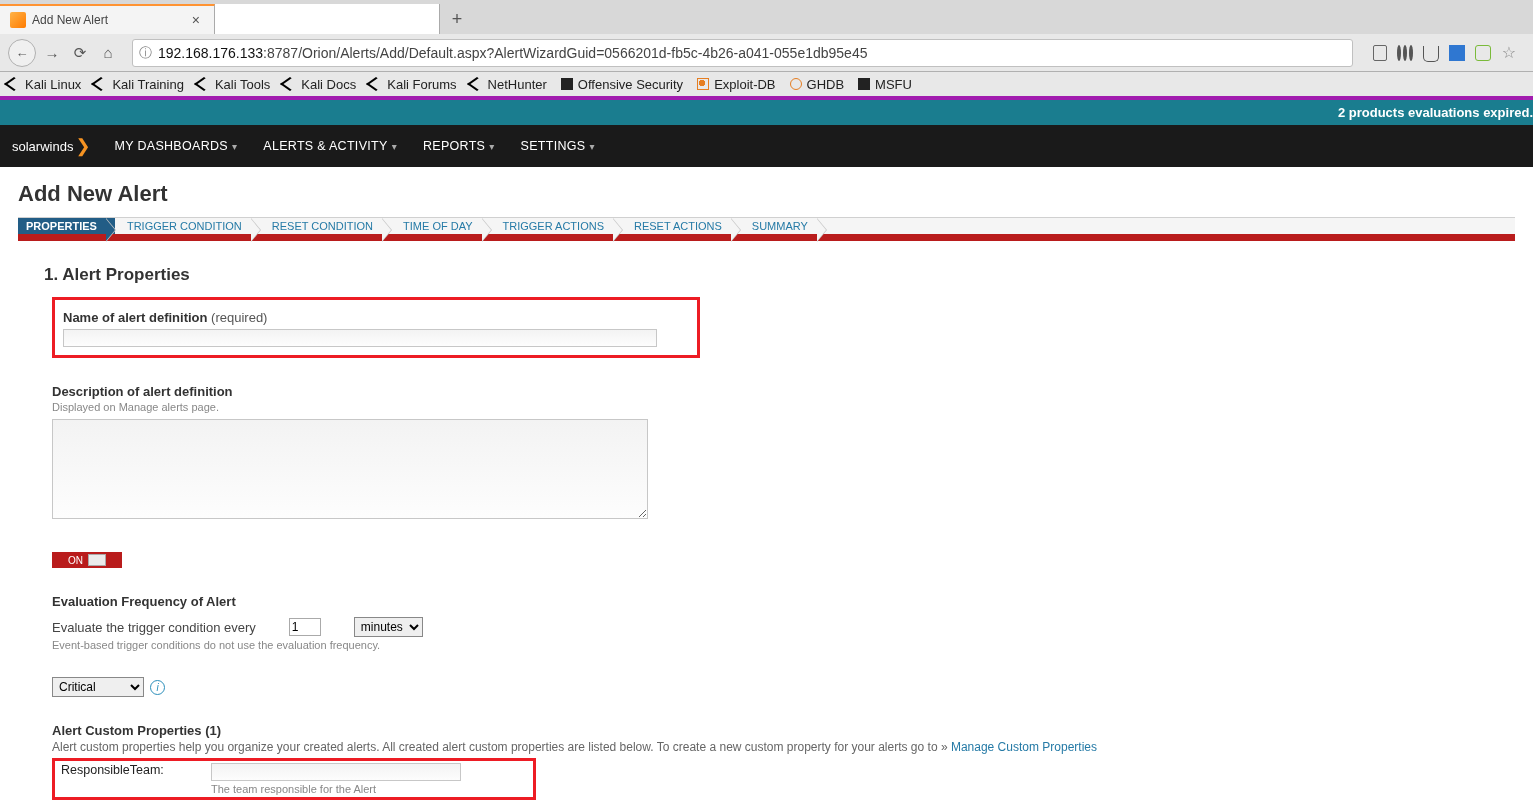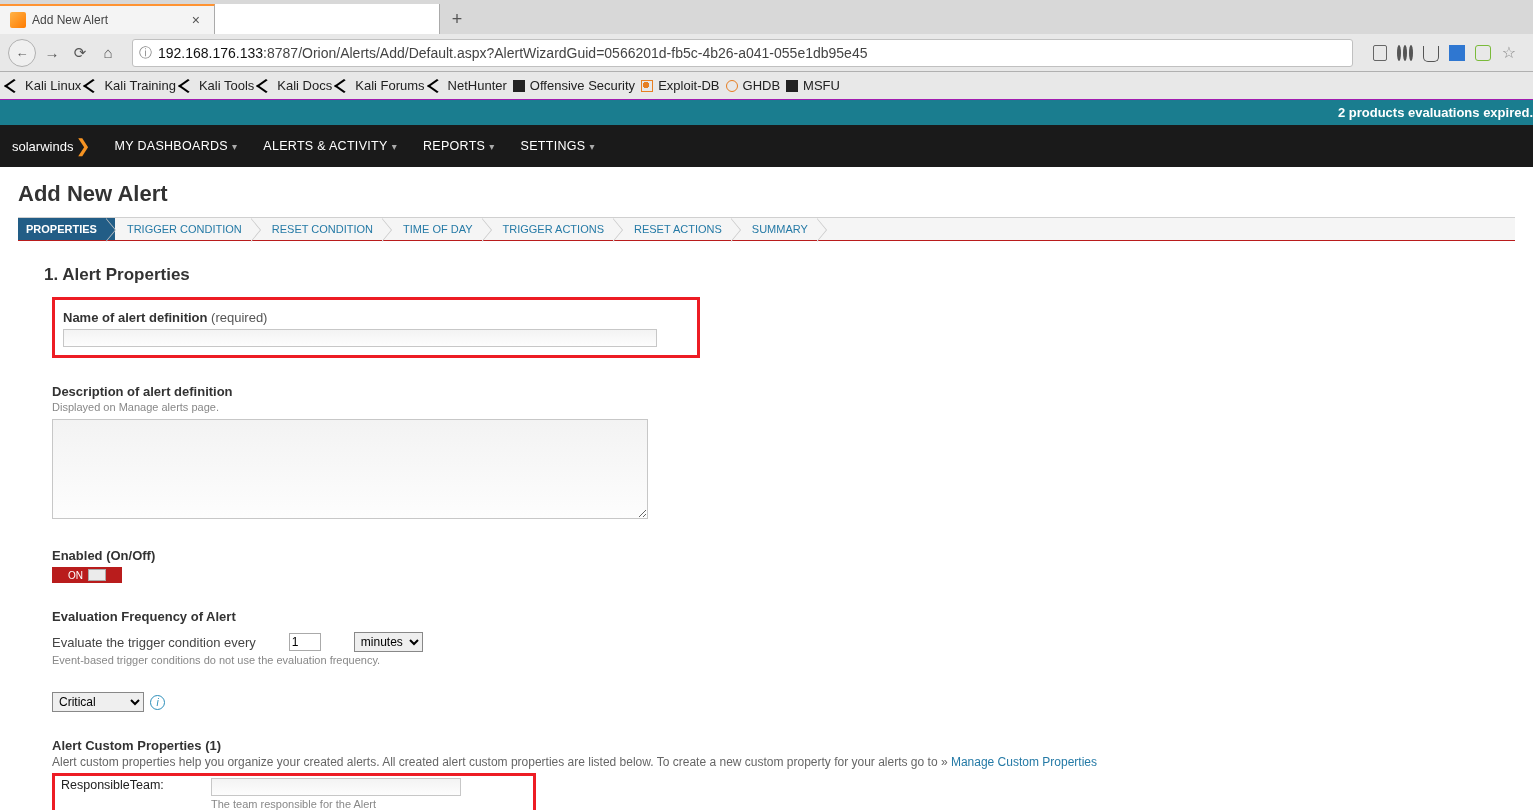--- a/index.html
+++ b/index.html
@@ -21,21 +21,21 @@
   .url-bar { flex: 1; margin: 0 8px; height: 28px; background: #fff; border: 1px solid #c0c0c0; border-radius: 3px; display: flex; align-items: center; padding: 0 6px; font-size: 14px; color: #444; }
   .url-bar .lock { color: #888; margin-right: 6px; font-size: 13px; }
   .url-host { color: #111; }
   .right-icons { display: flex; gap: 10px; align-items: center; padding: 0 8px; }
   .right-icons span { width: 16px; height: 16px; display: inline-flex; align-items: center; justify-content: center; color: #666; }
   .dot { width: 4px; height: 4px; background: #555; display: inline-block; border-radius: 50%; }
   .pocket-ico { width:16px;height:12px;border:1.5px solid #555;border-radius:0 0 5px 5px;border-top:none;position:relative;top:1px;}
   .win-ico { width:14px;height:14px;background:#2f77d1;}
   .green-ico{ width:14px;height:14px;border:1.5px solid #7aba3a;border-radius:3px;}
 
-  .bookmarks-bar { display: flex; align-items: center; height: 28px; background: #e8e8e8; padding: 0 8px; gap: 6px; border-bottom: 1px solid #a21caf; }
+  .bookmarks-bar { display: flex; align-items: center; height: 28px; background: #e8e8e8; padding: 0 8px; gap: 14px; border-bottom: 4px solid #a21caf; }
   .bm { display: flex; align-items: center; gap: 5px; font-size: 13px; color: #222; }
   .k-ico { width:12px; height:12px; border-top:2px solid #000; border-left:2px solid #000; transform: rotate(-45deg) skew(10deg,10deg); }
   .os-ico { width:12px; height:12px; background:#222; }
   .ex-ico { width:12px; height:12px; background-image: radial-gradient(circle at 40% 40%, #e67e22 0 40%, transparent 41%); border:1px solid #e67e22;}
   .gh-ico { width:12px;height:12px;border-radius:50%;border:1.5px solid #e67e22;}
 
   
   .exp-banner { background: #1a7d8f; color: #fff; text-align: right; font-weight: bold; font-size: 13px; padding: 5px 0; }
 
   
@@ -43,21 +43,21 @@
   .brand { display:flex; align-items:center; color:#fff; font-size:13px; margin-right: 24px;}
   .brand-flame { color:#f69322; font-size:18px; margin-left:2px;}
   .nav-item { color:#fff; margin-right: 26px; font-size: 12.5px; letter-spacing:.3px; cursor:pointer;}
   .caret { font-size:10px; margin-left:4px; color:#aaa;}
 
   
   .page { padding: 14px 18px; }
   .page-title { font-size: 22px; font-weight: 600; color: #333; margin-bottom: 10px; }
 
   
-  .wizard { display:flex; border-top:1px solid #d0d0d0; border-bottom:1px solid #b91c1c; background:#f5f5f5; height:24px; align-items:stretch; }
+  .wizard { display:flex; border-top:1px solid #d0d0d0; border-bottom:7px solid #b91c1c; background:#f5f5f5; height:24px; align-items:stretch; }
   .step { display:flex; align-items:center; font-size:11px; padding:0 18px 0 12px; color:#257aa6; position:relative; }
   .step::after { content:''; position:absolute; right:-1px; top:0; width:0; height:0; border-top:12px solid transparent; border-bottom:12px solid transparent; border-left:10px solid #c8c8c8; z-index:1;}
   .step::before { content:''; position:absolute; right:-0px; top:1px; width:0; height:0; border-top:11px solid transparent; border-bottom:11px solid transparent; border-left:9px solid #f5f5f5; z-index:2;}
   .step.active { background:#225d86; color:#fff; font-weight:bold;}
   .step.active::before{ border-left-color:#225d86;}
   .step:first-child{ padding-left:8px;}
 
   
   .section-title { font-weight: bold; font-size: 17px; margin: 24px 0 12px 26px; color:#333;}
   .form-block{ margin-left: 34px; margin-bottom: 26px;}
@@ -212,21 +212,20 @@
     </div>
   </div>
 
   <div class="form-block">
     <div class="field-label">Description of alert definition</div>
     <div class="sub-hint">Displayed on Manage alerts page.</div>
     <textarea class="textarea-input" style=""></textarea>
   </div>
 
   <div class="form-block">
-    <div class="field-label">Enabled (On/Off)</div>
     <div class="toggle">
       <span>ON</span>
       <span class="knob"></span>
     </div>
   </div>
 
   <div class="form-block">
     <div class="field-label">Evaluation Frequency of Alert</div>
     <div class="freq-row" style="margin-top:8px;gap:33px;">
       <span>Evaluate the trigger condition every</span>

